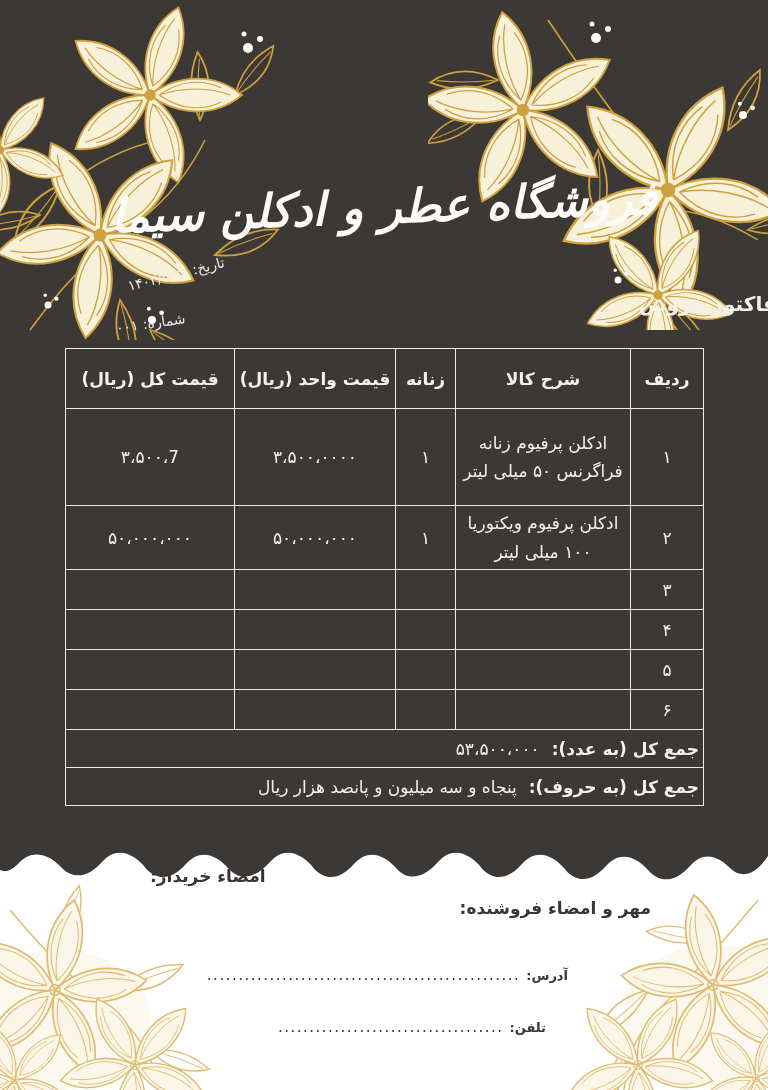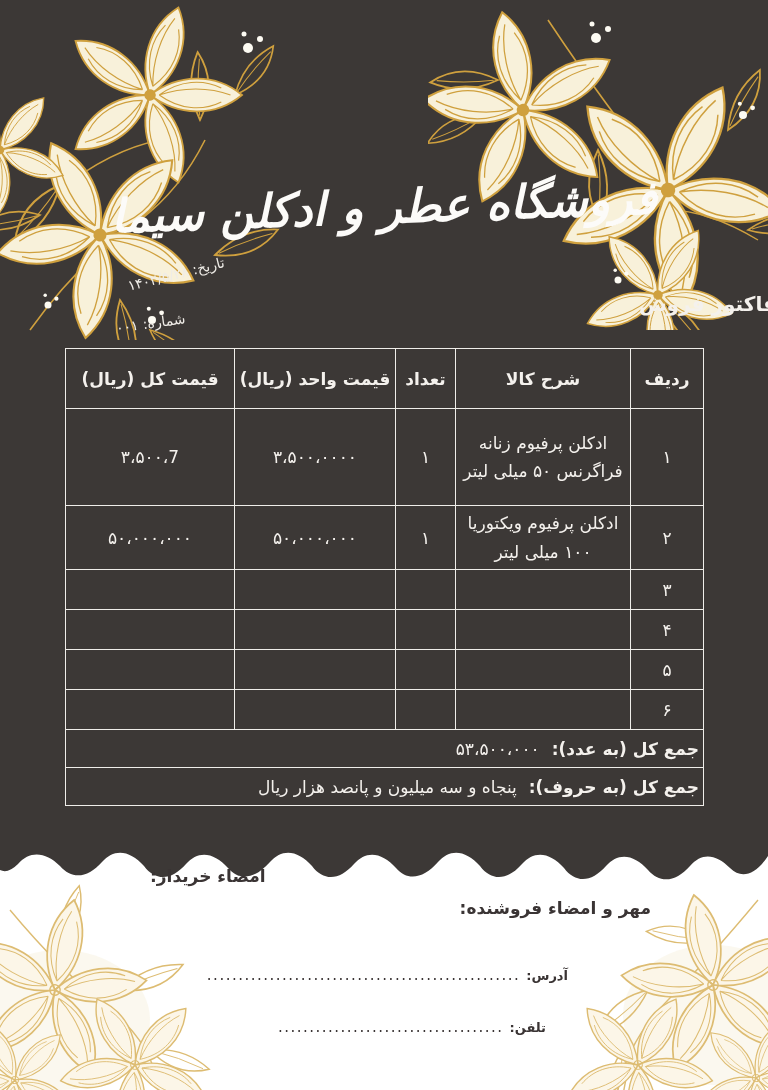--- a/index.html
+++ b/index.html
@@ -159,21 +159,21 @@
       <col style="width:73px">
         <col style="width:175px">
         <col style="width:60px">
       <col style="width:161px">
         <col style="width:169px">
     </colgroup>
     <tbody>
         <tr class="r-head">
       <th>ردیف</th>
       <th>شرح کالا</th>
-      <th>تعداد</th>
+      <th>زنانه</th>
       <th class="th-unit">قیمت واحد (ریال)</th>
       <th>قیمت کل (ریال)</th>
     </tr>
     <tr class="r-1">
       <td>۱</td>
       <td class="desc">ادکلن پرفیوم زنانه فراگرنس ۵۰ میلی لیتر</td>
       <td>۱</td>
       <td>۳،۵۰۰،۰۰۰۰</td>
       <td>۳،۵۰۰،7</td>
     </tr>

